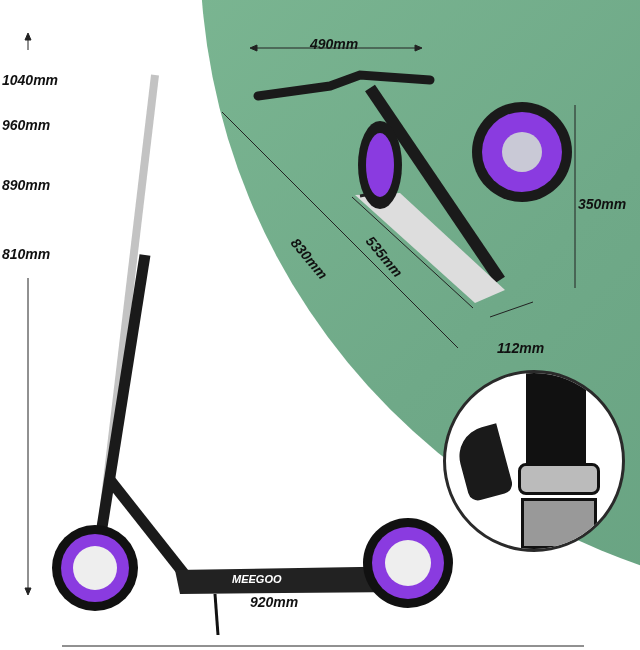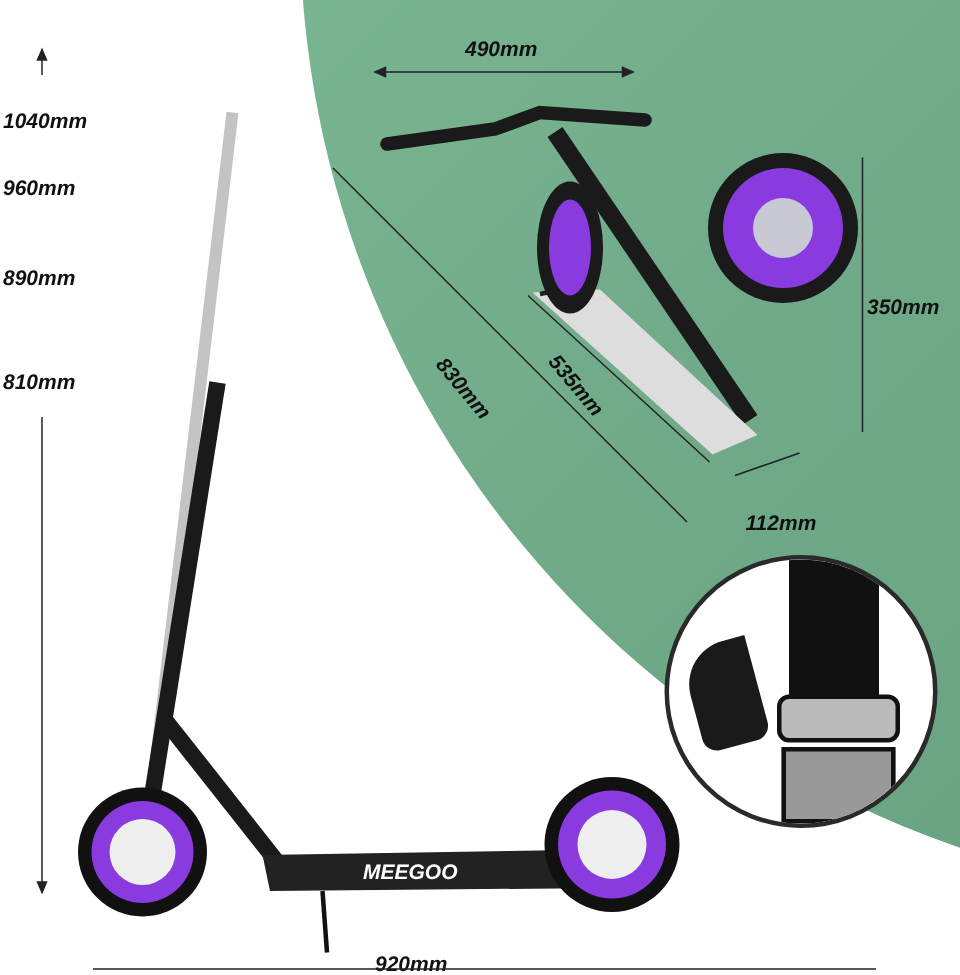--- a/index.html
+++ b/index.html
@@ -12,22 +12,22 @@
 </head>
 <body>
 
 <div class="green-bg"></div>
 
 <div class="lbl" style="left:2px;top:72px">1040mm</div>
 <div class="lbl" style="left:2px;top:117px">960mm</div>
 <div class="lbl" style="left:2px;top:177px">890mm</div>
 <div class="lbl" style="left:2px;top:246px">810mm</div>
 
-<div class="lbl" style="left:250px;top:634px">920mm</div>
-<div class="lbl" style="left:310px;top:24px">490mm</div>
+<div class="lbl" style="left:250px;top:594px">920mm</div>
+<div class="lbl" style="left:310px;top:36px">490mm</div>
 <div class="lbl" style="left:578px;top:196px">350mm</div>
 <div class="lbl" style="left:497px;top:340px">112mm</div>
 <div class="lbl" style="left:300px;top:235px;transform:rotate(50deg);transform-origin:left top">830mm</div>
 <div class="lbl" style="left:375px;top:233px;transform:rotate(50deg);transform-origin:left top">535mm</div>
 
 <svg width="640" height="650">
 
   <g stroke="#222" stroke-width="1" fill="#222">
     <line x1="28" y1="35" x2="28" y2="50"></line>
       <polygon points="28,33 25,40 31,40"></polygon>
@@ -64,20 +64,20 @@
     <polygon points="175,570 420,566 405,592 180,594" fill="#222"></polygon>
     <line x1="215" y1="594" x2="218" y2="635" stroke="#111" stroke-width="3"></line>
     <circle cx="95" cy="568" r="43" fill="#111"></circle>
     <circle cx="95" cy="568" r="34" fill="#8a3be0"></circle>
     <circle cx="95" cy="568" r="22" fill="#eee"></circle>
     <circle cx="408" cy="563" r="45" fill="#111"></circle>
     <circle cx="408" cy="563" r="36" fill="#8a3be0"></circle>
     <circle cx="408" cy="563" r="23" fill="#eee"></circle>
   </g>
 </svg>
-<div class="lbl" style="left:242px;top:573px;color:#fff;font-size:14px">MEEGOO</div>
+<div class="lbl" style="left:232px;top:573px;color:#fff;font-size:11px">MEEGOO</div>
 
 <div class="detail-circle">
   <div style="position:absolute;left:80px;top:0;width:60px;height:120px;background:#111;border-radius:0 0 8px 8px"></div>
   <div style="position:absolute;left:72px;top:90px;width:76px;height:26px;background:#bbb;border:3px solid #111;border-radius:8px"></div>
   <div style="position:absolute;left:75px;top:125px;width:70px;height:45px;background:#999;border:3px solid #111"></div>
   <div style="position:absolute;left:15px;top:55px;width:45px;height:70px;background:#1a1a1a;border-radius:30px 0 10px 10px;transform:rotate(-15deg)"></div>
 </div>
 
 </body></html>

